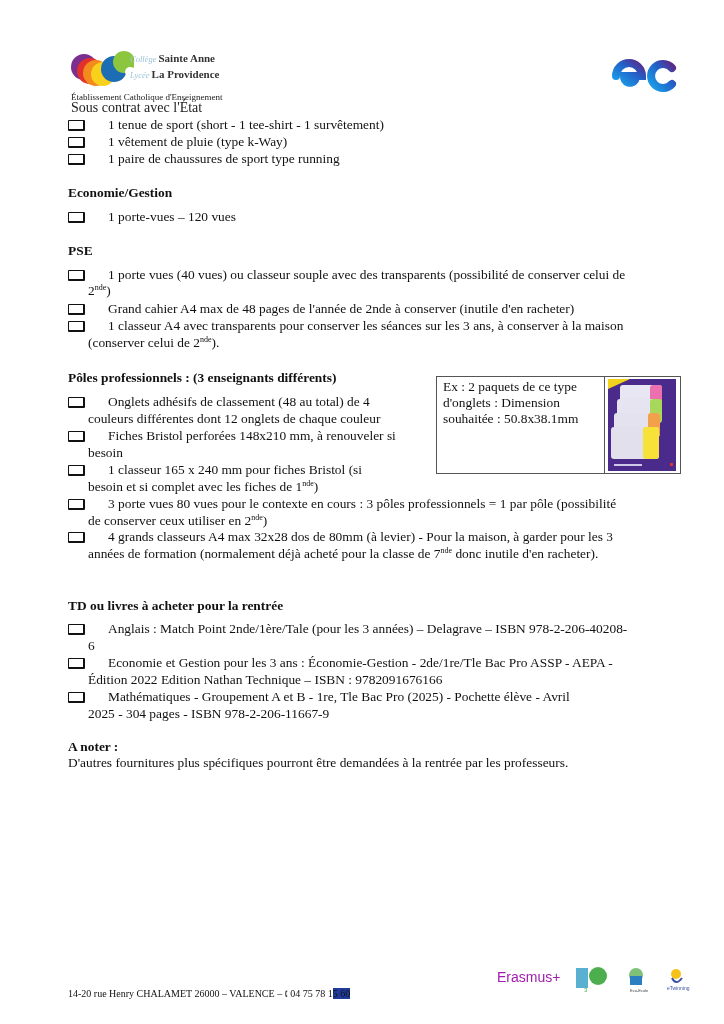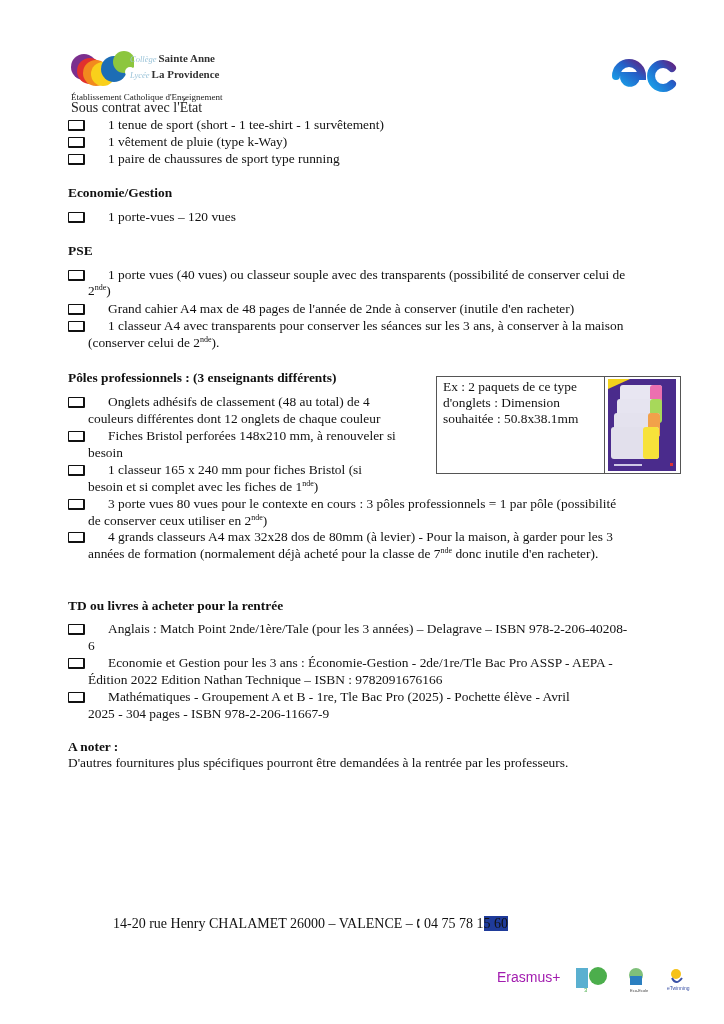--- a/index.html
+++ b/index.html
@@ -24,21 +24,21 @@
   .head { position: absolute; left: 68px; font-weight: bold; white-space: nowrap; }
   sup { font-size: 8px; line-height: 0; vertical-align: 5px; }
 
   
   .ex-box { left: 436px; top: 376px; width: 245px; height: 98px; border: 1px solid #555; }
   .ex-text { position: absolute; left: 6px; top: 2px; width: 160px; white-space: normal; line-height: 16px; font-size: 13.4px; }
   .ex-divider { position: absolute; left: 167px; top: 0; width: 1px; height: 96px; background: #555; }
   .ex-img { position: absolute; left: 171px; top: 2px; width: 68px; height: 92px; background: #4a2b8c; overflow: hidden; }
 
   
-  .footer-addr { left: 68px; top: 916px; white-space: nowrap; font-size: 14px; margin-left: 45px; }
+  .footer-addr { left: 68px; top: 986px; white-space: nowrap; font-size: 10px; }
   .phone-hl { background: #1f3b9a; color: #111; }
   .erasmus { left: 497px; top: 970px; font-family: "Liberation Sans", sans-serif; color: #a21caf; font-size: 14px; }
   .footer-logos { left: 576px; top: 964px; width: 130px; height: 30px; }
 </style>
 </head>
 <body>
 
 <div class="abs logo-school">
   <svg class="logo-circles" viewBox="0 0 64 38">
     <circle cx="14" cy="17" r="13" fill="#7b2f8e"></circle>

